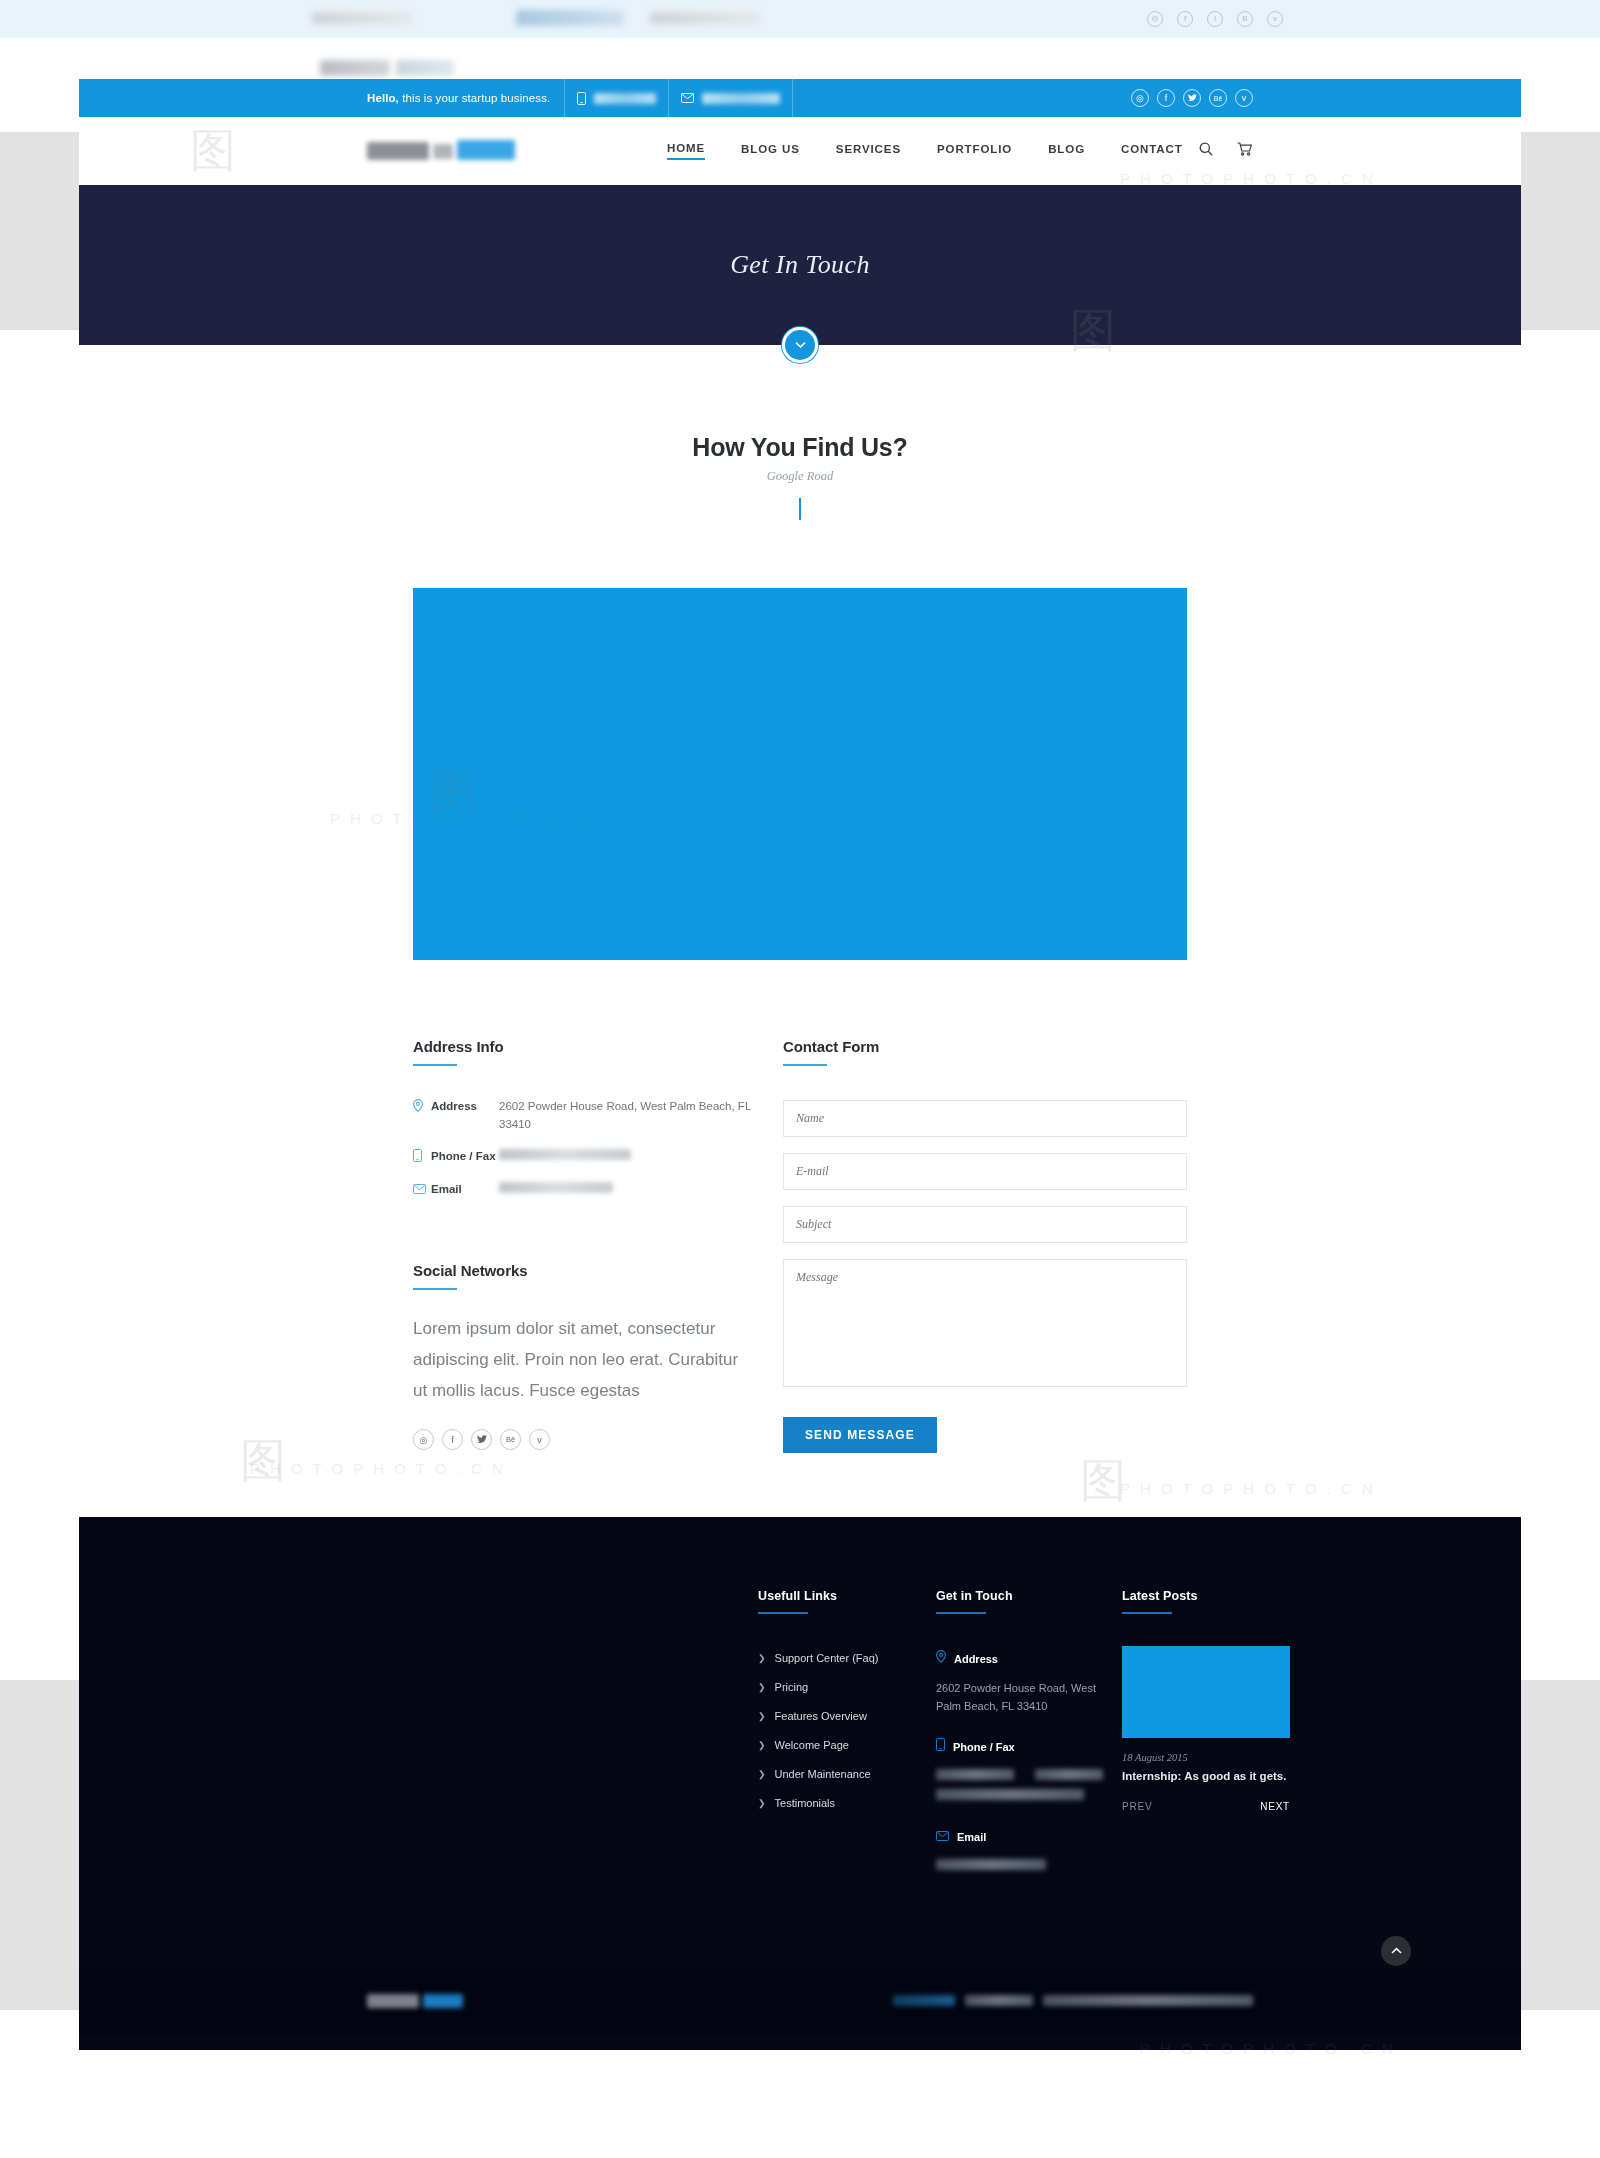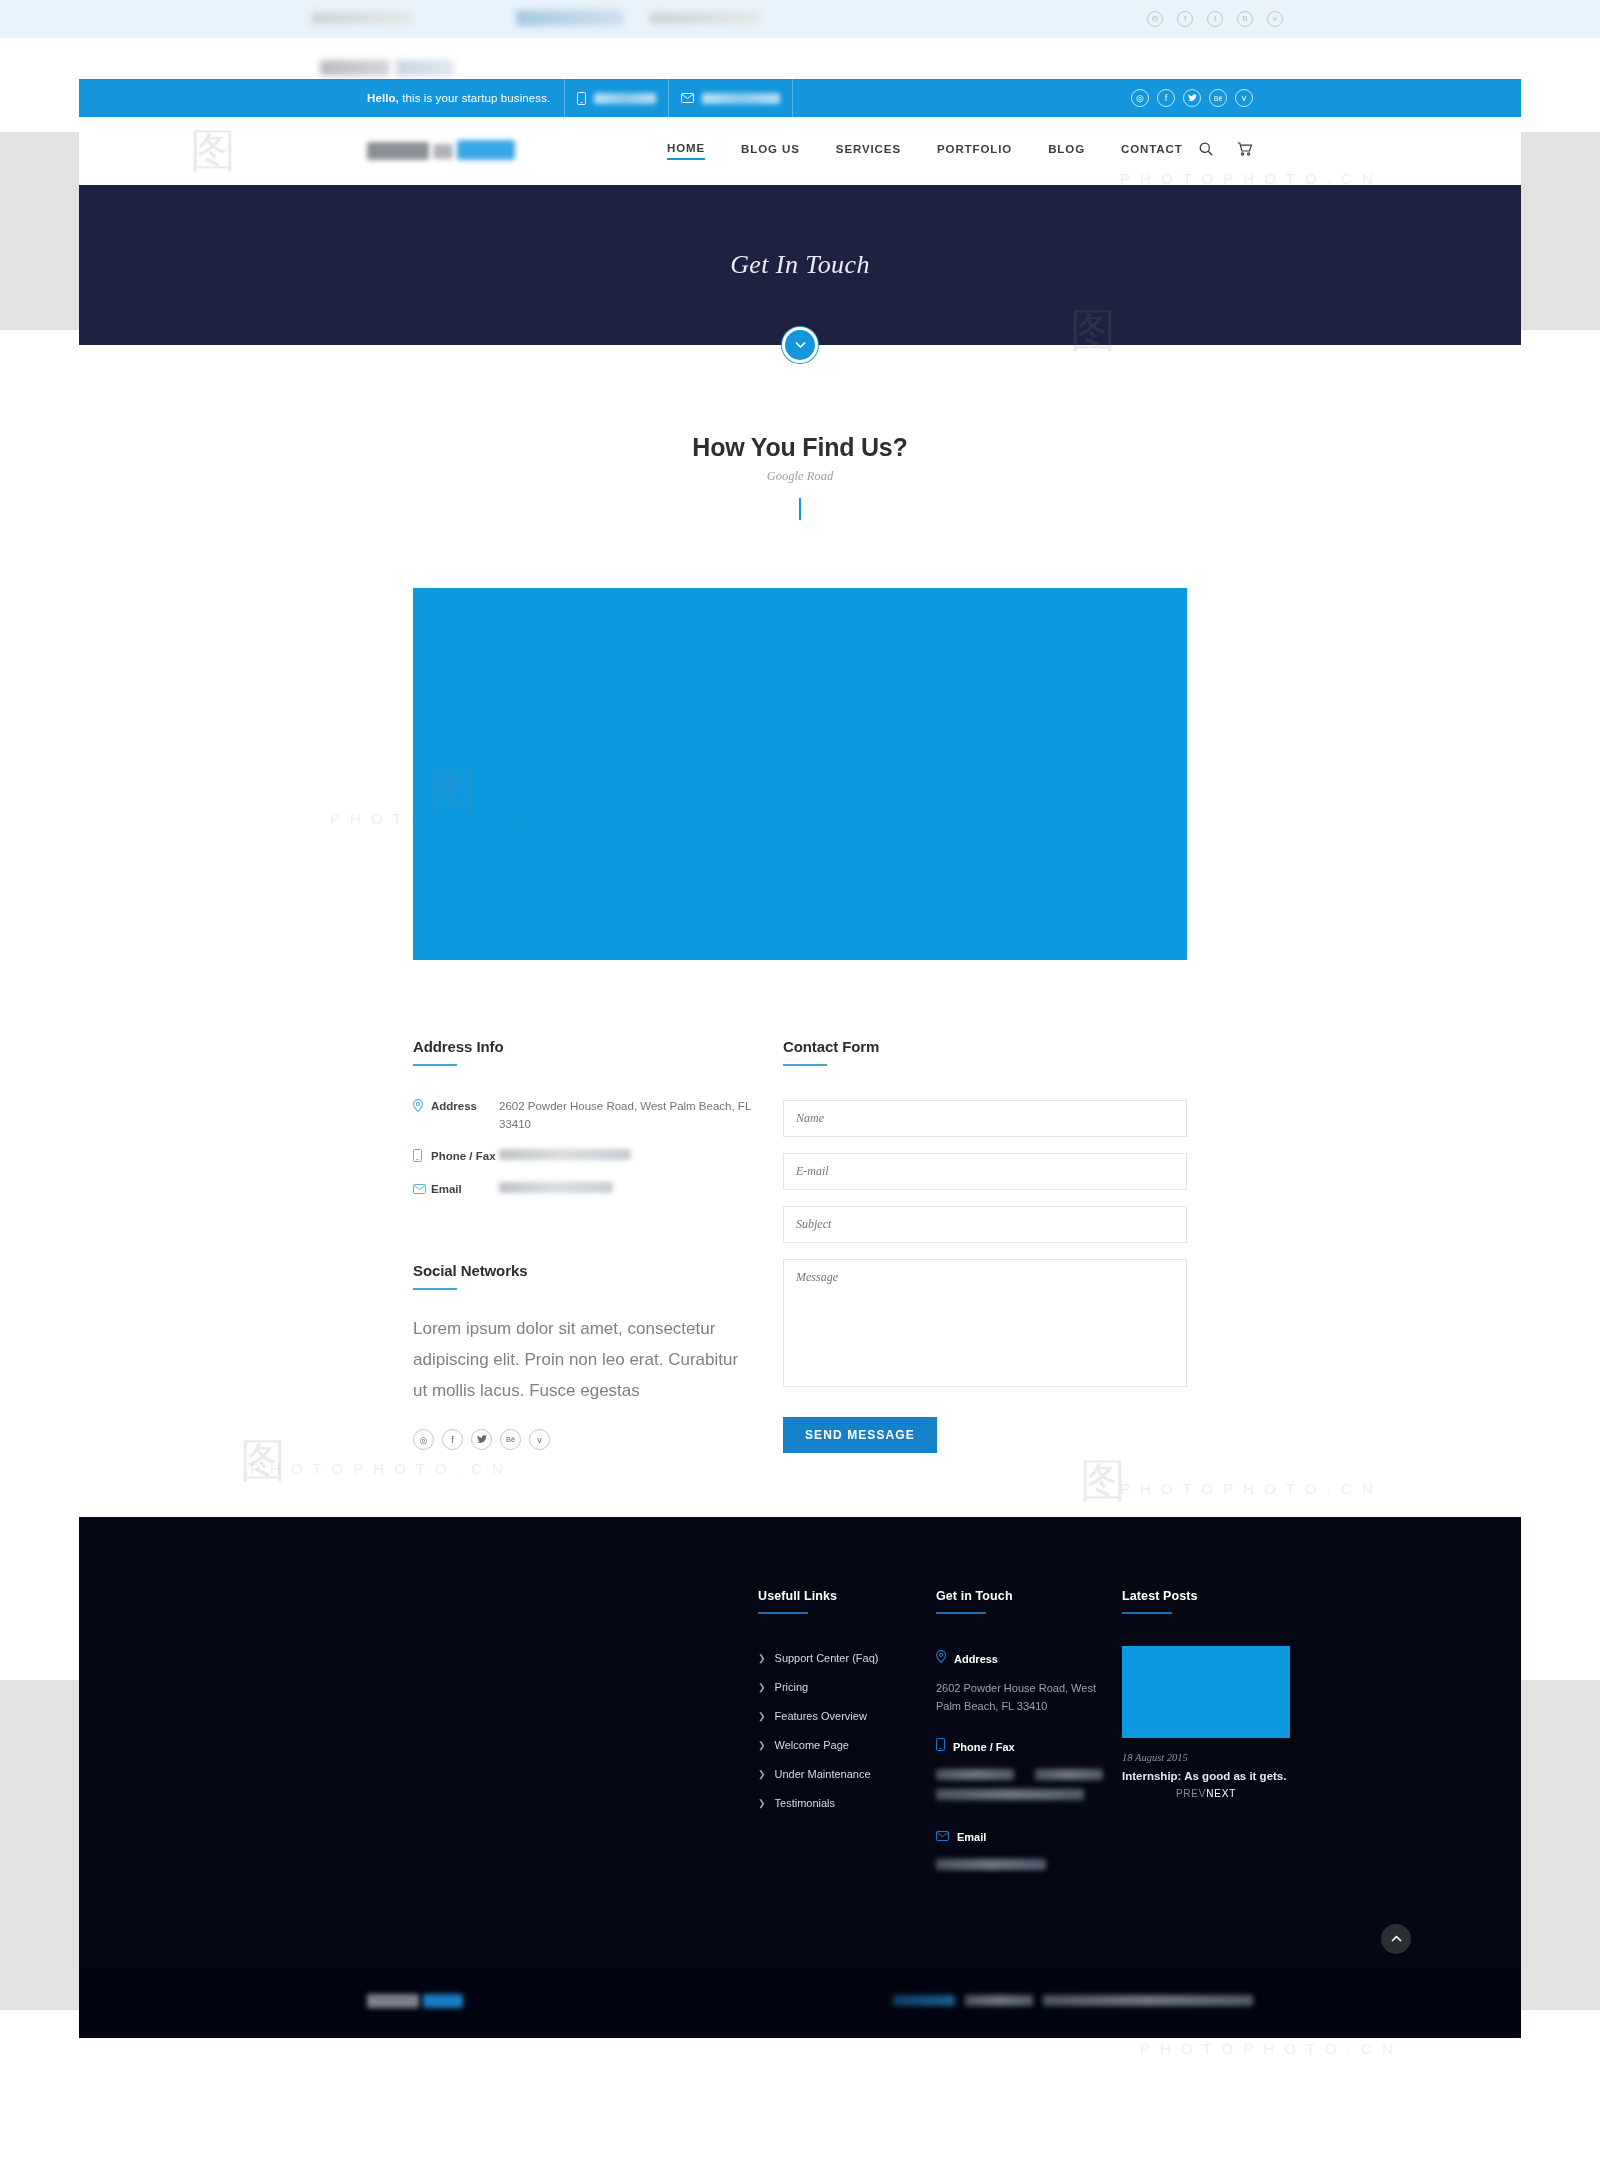--- a/index.html
+++ b/index.html
@@ -288,21 +288,21 @@
     font-size: 12px;
     font-weight: 700;
     letter-spacing: 1.1px;
     font-family: "Liberation Sans", sans-serif;
     cursor: pointer;
   }
 
   
   #footer {
     background: #050814;
-    padding: 72px 0 4px;
+    padding: 72px 0 16px;
     color: #cfd3da;
     position: relative;
   }
   #footer-cols {
     margin: 0 auto;
     width: 1000px;
     display: flex;
     padding-left: 458px;
   }
   .f-col { width: 220px; }
@@ -355,24 +355,24 @@
     font-size: 10.5px;
     color: #8a929d;
   }
   #post-title {
     margin-top: 7px;
     font-size: 11.5px;
     font-weight: 700;
     color: #e7eaee;
   }
   #post-nav {
-    margin-top: 6px;
+    margin-top: 19px;
     width: 168px;
     display: flex;
-    justify-content: center;
+    justify-content: space-between;
     font-size: 10px;
     letter-spacing: .8px;
     color: #838b96;
   }
   #post-nav .nx { color: #ffffff; font-weight: 400; }
 
   #footbar {
     margin-top: 70px;
     height: 66px;
     background: #020511;

